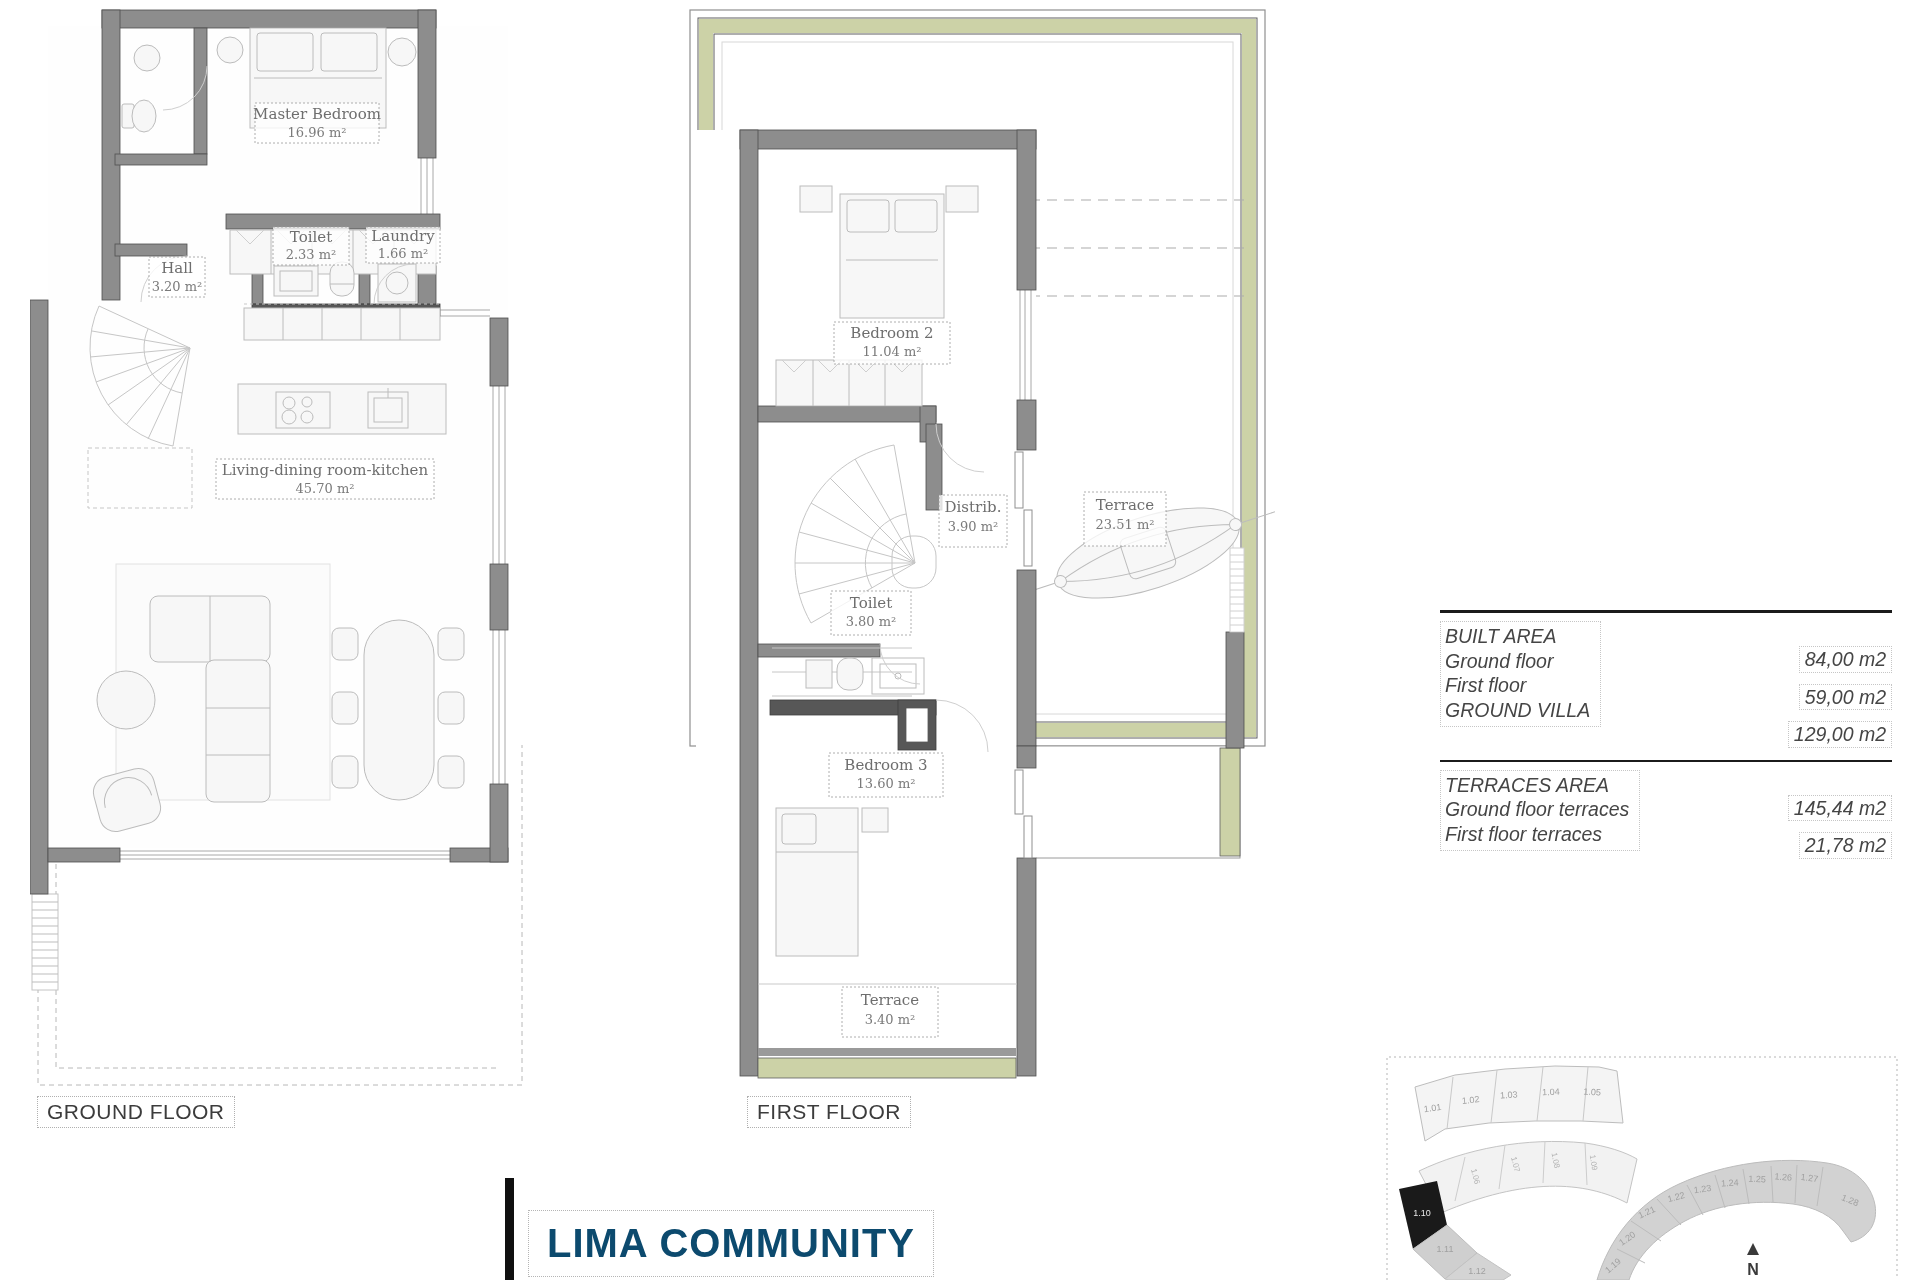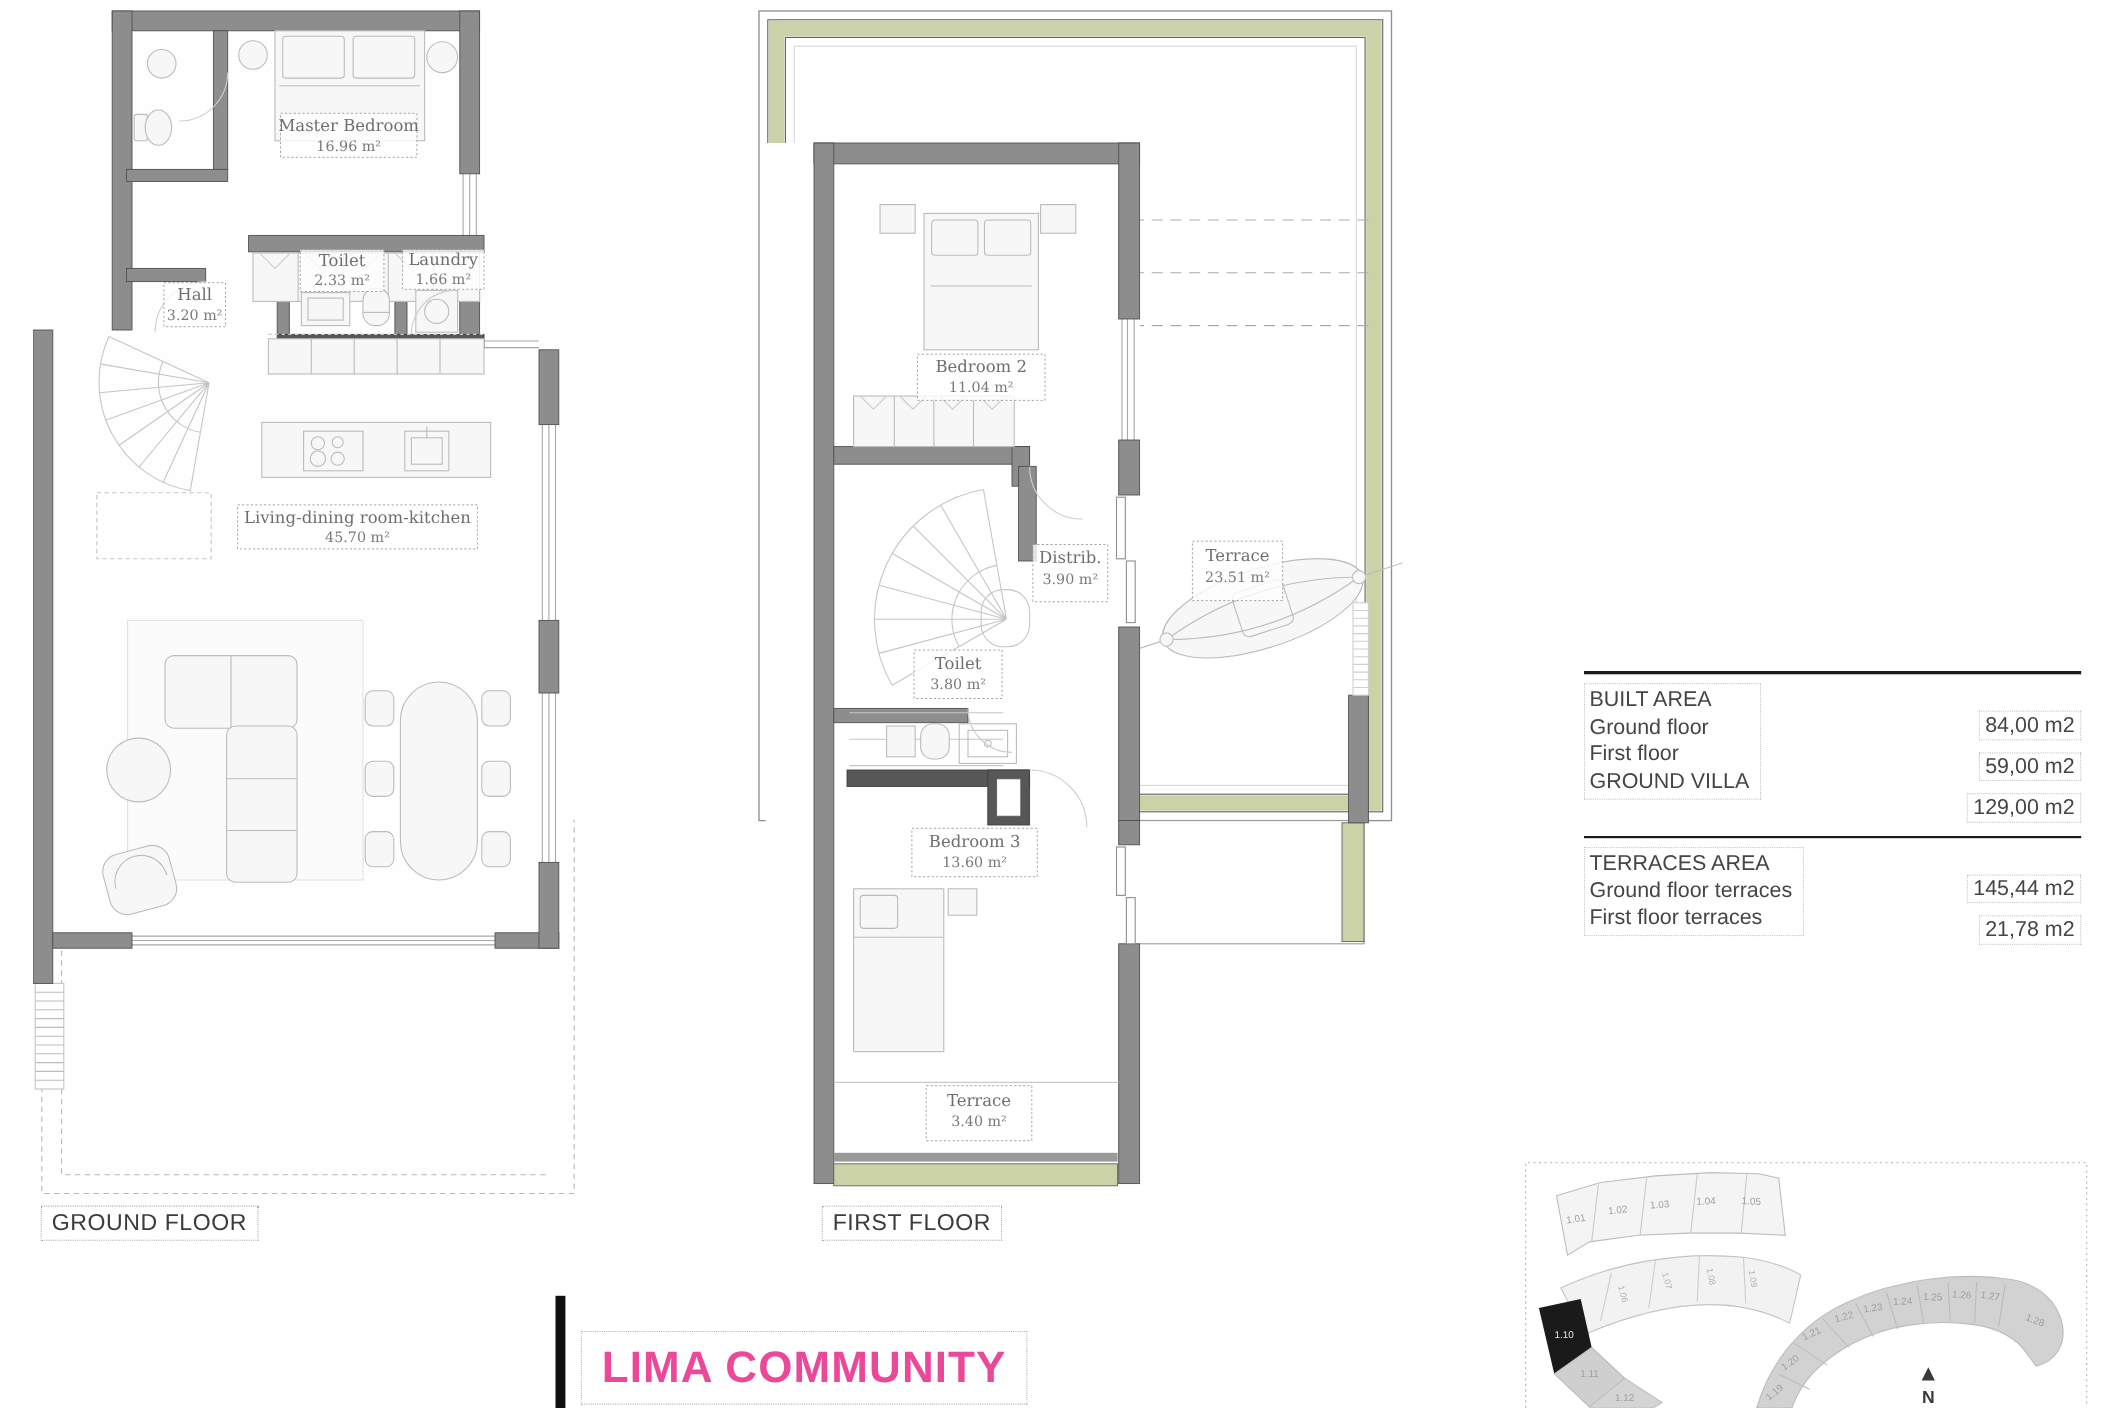--- a/index.html
+++ b/index.html
@@ -18,24 +18,24 @@
   .lblbox{fill:rgba(255,255,255,.78);stroke:#9a9a9a;stroke-dasharray:2,2;stroke-width:.8;}
   .rname{font-size:15px;fill:#6e6e6e;text-anchor:middle;font-family:"DejaVu Serif",serif;}
   .rarea{font-size:13px;fill:#7a7a7a;text-anchor:middle;font-family:"DejaVu Serif",serif;}
   .pl{font-family:"Liberation Sans",sans-serif;font-size:9px;fill:#a0a0a0;text-anchor:middle;}
   .plmid{font-family:"Liberation Sans",sans-serif;font-size:8px;fill:#b2b2b2;text-anchor:middle;}
   
   .caption{position:absolute;font-size:21px;color:#3c3c3c;border:1px dotted #b0b0b0;
            padding:3px 9px;letter-spacing:.5px;}
   .title-bar{position:absolute;left:505px;top:1178px;width:9px;height:102px;background:#101010;}
   .title{position:absolute;left:528px;top:1210px;border:1px dotted #b5b5b5;padding:10px 18px;
-         font-size:40px;font-weight:bold;color:#ec4899;letter-spacing:1px;}
+         font-size:40px;font-weight:bold;color:#0c4a6e;letter-spacing:1px;}
   
   .area-table{position:absolute;left:1440px;top:610px;width:452px;color:#454545;
-              font-size:19.5px;line-height:24.5px;}
+              font-size:19.5px;line-height:24.5px;font-style:italic;}
   .rule{height:3px;background:#1b1b1b;}
   .tsec{display:flex;justify-content:space-between;margin:8px 0 12px 0;}
   .tlabels{border:1px dotted #c6c6c6;padding:2px 10px 4px 4px;align-self:flex-start;}
   .tvalues{padding-top:25px;display:flex;flex-direction:column;align-items:flex-end;gap:11px;}
   .tvalues .val{border:1px dotted #c6c6c6;padding:0 5px;text-align:right;}
 </style>
 </head>
 <body>
 
 <div class="canvas">

